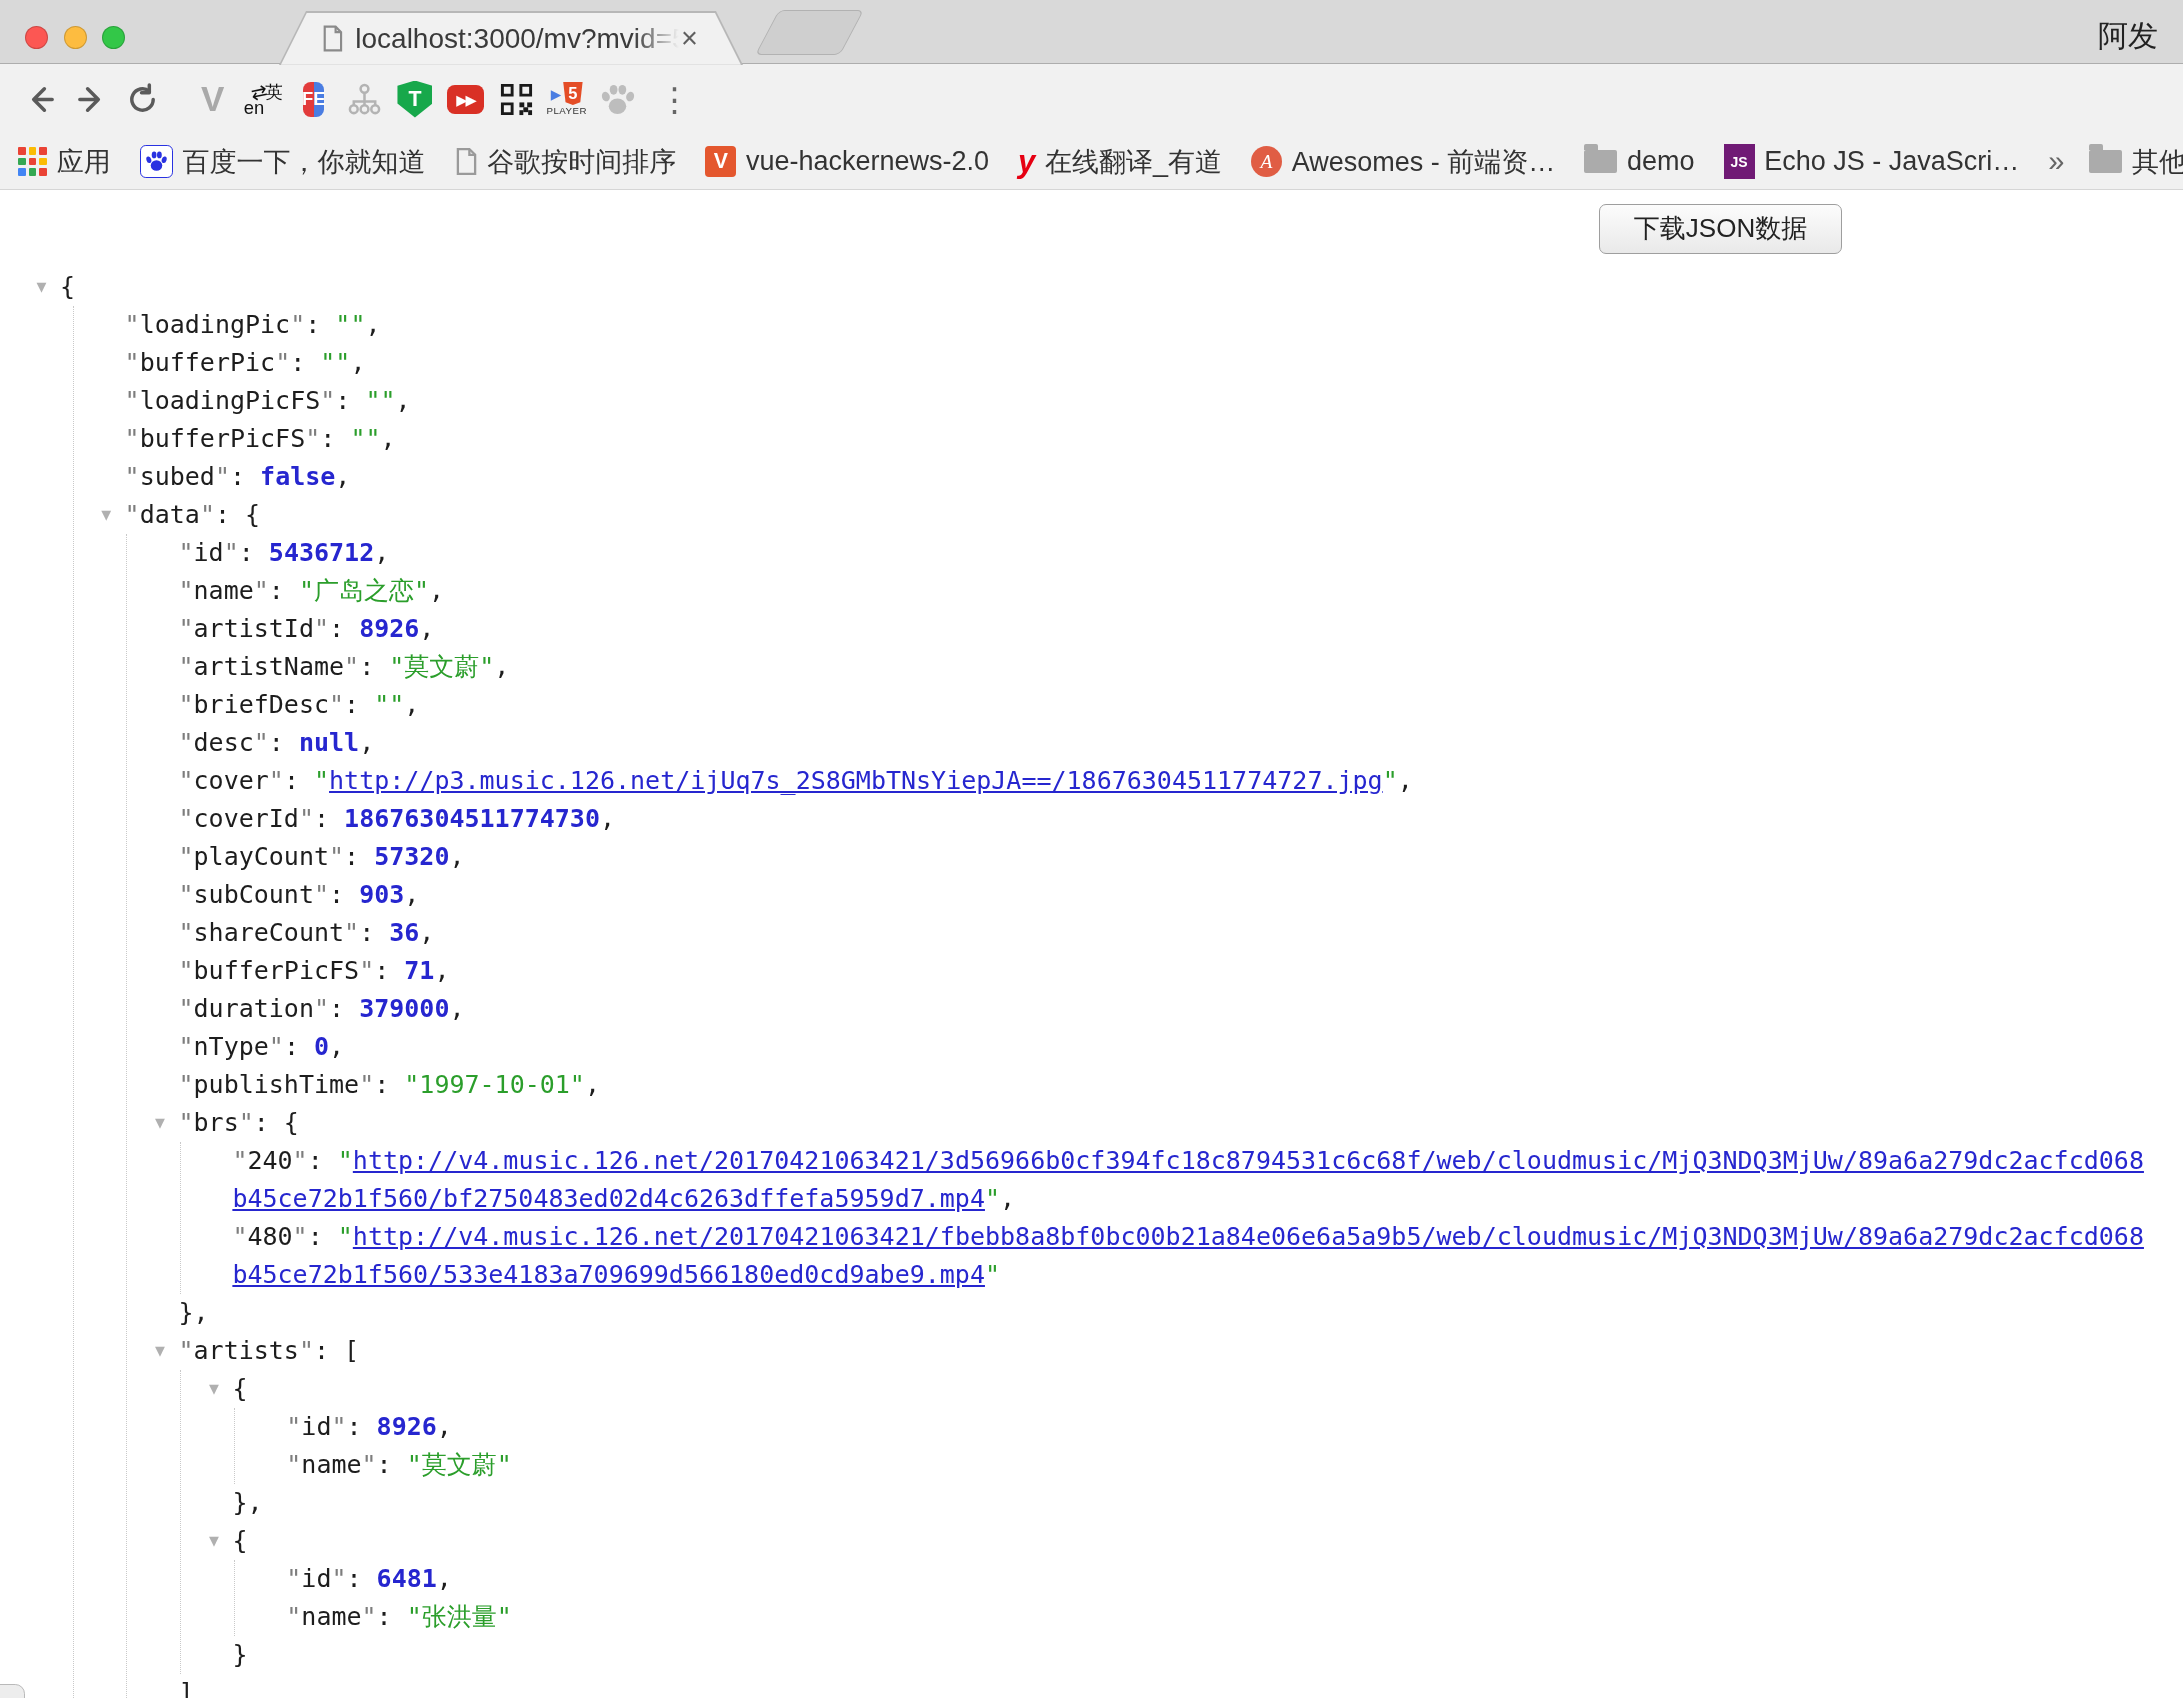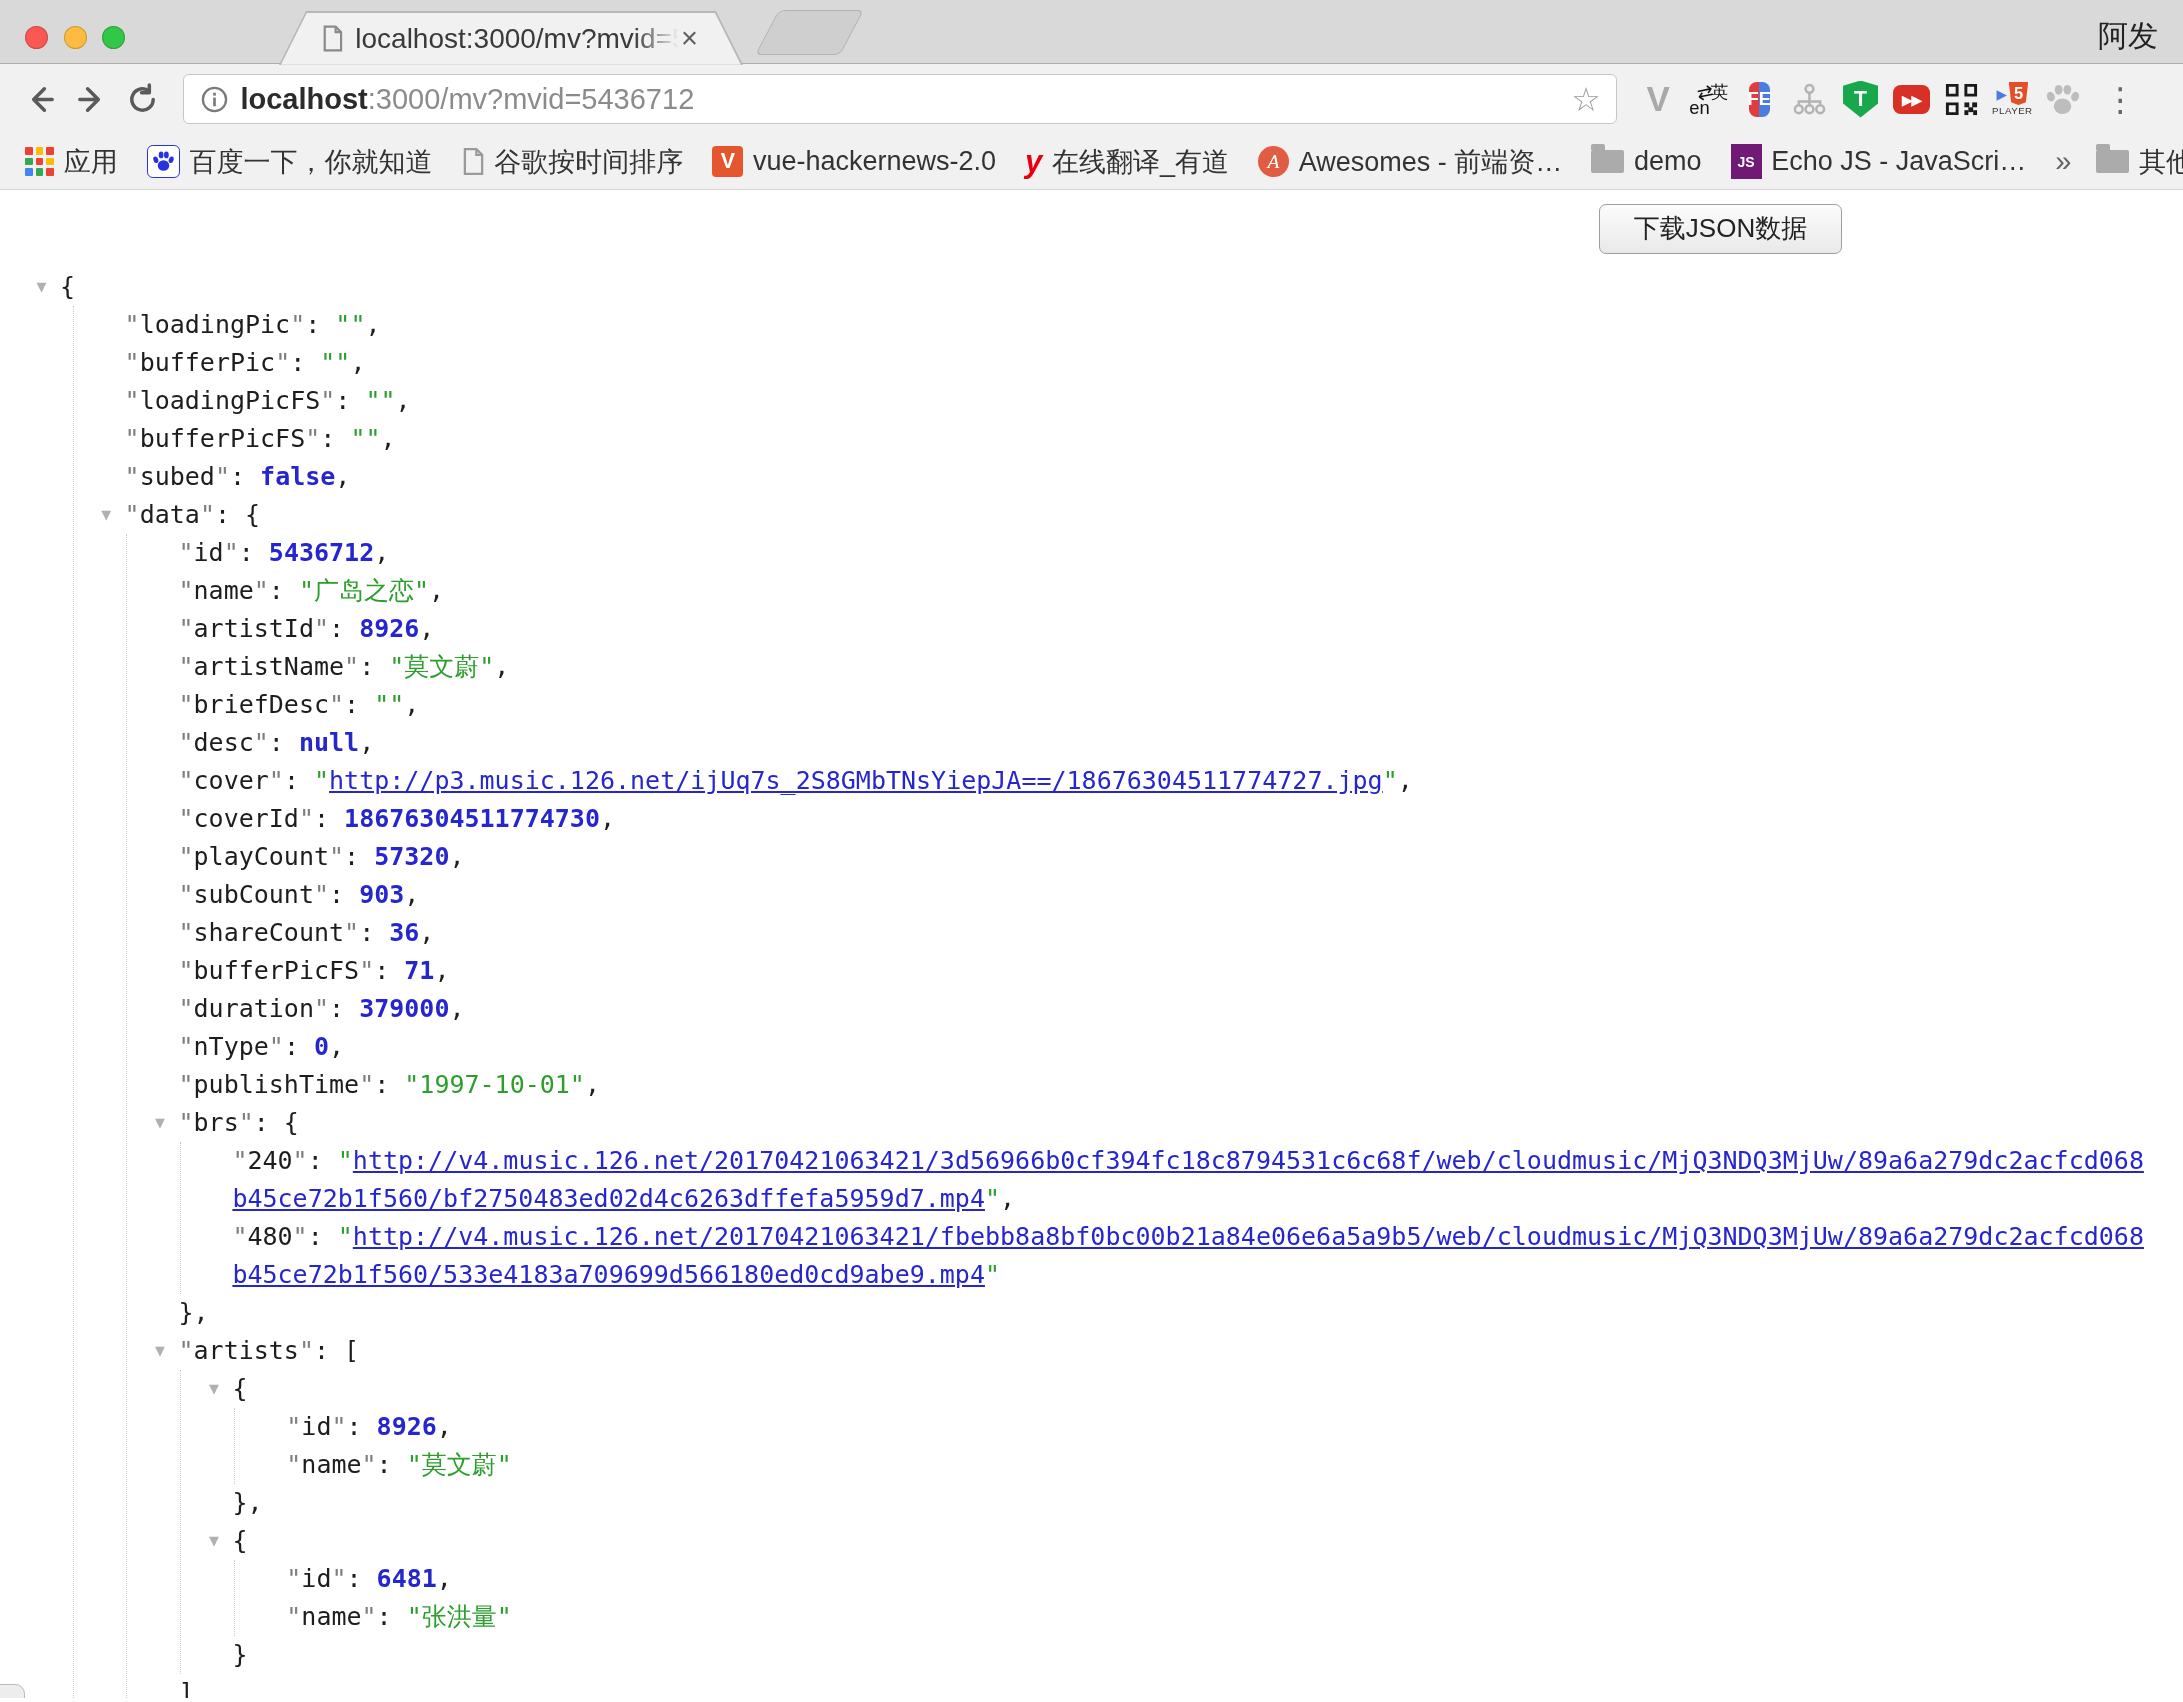--- a/index.html
+++ b/index.html
@@ -48,21 +48,21 @@
   .h5play { color:#4a7de2; font-size:13.6px; }
   .h5cap { font-size:9.7px; color:#333; letter-spacing:0.5px; }
   .translate { position:relative; width:39px; height:39px; }
   .translate .en { position:absolute; left:0; bottom:0; font-size:18.4px; color:#111; }
   .translate .zh { position:absolute; right:0; top:0; font-size:17.5px; color:#111; }
   .translate .arr { position:absolute; left:7.8px; top:1.9px; font-size:19.4px; color:#111; transform:rotate(-12deg); }
   .menu-dots { font-size:33px; color:#666; margin-left:9.7px; }
 
   
   .bookmarks { height:56px; background:#f1f1f1; border-bottom:1.9px solid #d6d6d6;
-               display:flex; align-items:center; padding:0 25px; gap:29px; }
+               display:flex; align-items:center; padding:0 18px; gap:29px; }
   .bm { display:flex; align-items:center; gap:9.7px; font-size:27px; color:#333; white-space:nowrap; }
   .grid9 { display:grid; grid-template-columns:repeat(3,7.8px); grid-template-rows:repeat(3,7.8px); gap:2.9px; }
   .grid9 i { border-radius:1px; }
   .baidu { width:33px; height:33px; border:1.9px solid #2932e1; border-radius:5.8px; background:#fff;
            display:flex; align-items:center; justify-content:center; }
   .vueb { width:31px; height:31px; background:#e4572e; border-radius:3.9px; color:#fff; font-weight:bold;
           display:flex; align-items:center; justify-content:center; font-size:21.3px; }
   .yd { color:#e60012; font-weight:bold; font-size:31px; font-style:italic; }
   .aw { width:31px; height:31px; background:#e05d44; border-radius:50%; color:#fff; font-style:italic;
         display:flex; align-items:center; justify-content:center; font-size:19.4px; font-family:"Liberation Serif",serif; }
@@ -133,29 +133,20 @@
     <svg width="35" height="35" viewBox="0 0 36 36">
         <path d="M14 7 L25 18 L14 29 M25 18 H6" fill="none" stroke="#5a5a5a" stroke-width="3.6" stroke-linecap="round" stroke-linejoin="round"></path>
       </svg>
   </span>
   <span class="navbtn">
     <svg width="35" height="35" viewBox="0 0 36 36">
         <path d="M29 18 a11 11 0 1 1 -4-8.5" fill="none" stroke="#5a5a5a" stroke-width="3.6" stroke-linecap="round"></path>
         <path d="M25 3 v8 h-8" fill="none" stroke="#5a5a5a" stroke-width="3.6" stroke-linecap="round" stroke-linejoin="round"></path>
       </svg>
   </span>
-  <div class="omnibox">
-    <svg width="29" height="29" viewBox="0 0 30 30">
-      <circle cx="15" cy="15" r="12" fill="none" stroke="#7b7b7b" stroke-width="2.4"></circle>
-      <rect x="13.6" y="13" width="2.8" height="9" fill="#7b7b7b"></rect>
-        <rect x="13.6" y="8" width="2.8" height="3" fill="#7b7b7b"></rect>
-    </svg>
-    <span class="url-text"><span class="url-host">localhost</span><span class="url-rest">:3000/mv?mvid=5436712</span></span>
-    <span class="star">☆</span>
-  </div>
 
   <div class="extstrip">
     <span class="ext">
         <span class="vue-letter">V</span>
       </span>
     <span class="ext">
       <span class="translate">
           <span class="zh">英</span>
           <span class="arr">⇄</span>
           <span class="en">en</span>

